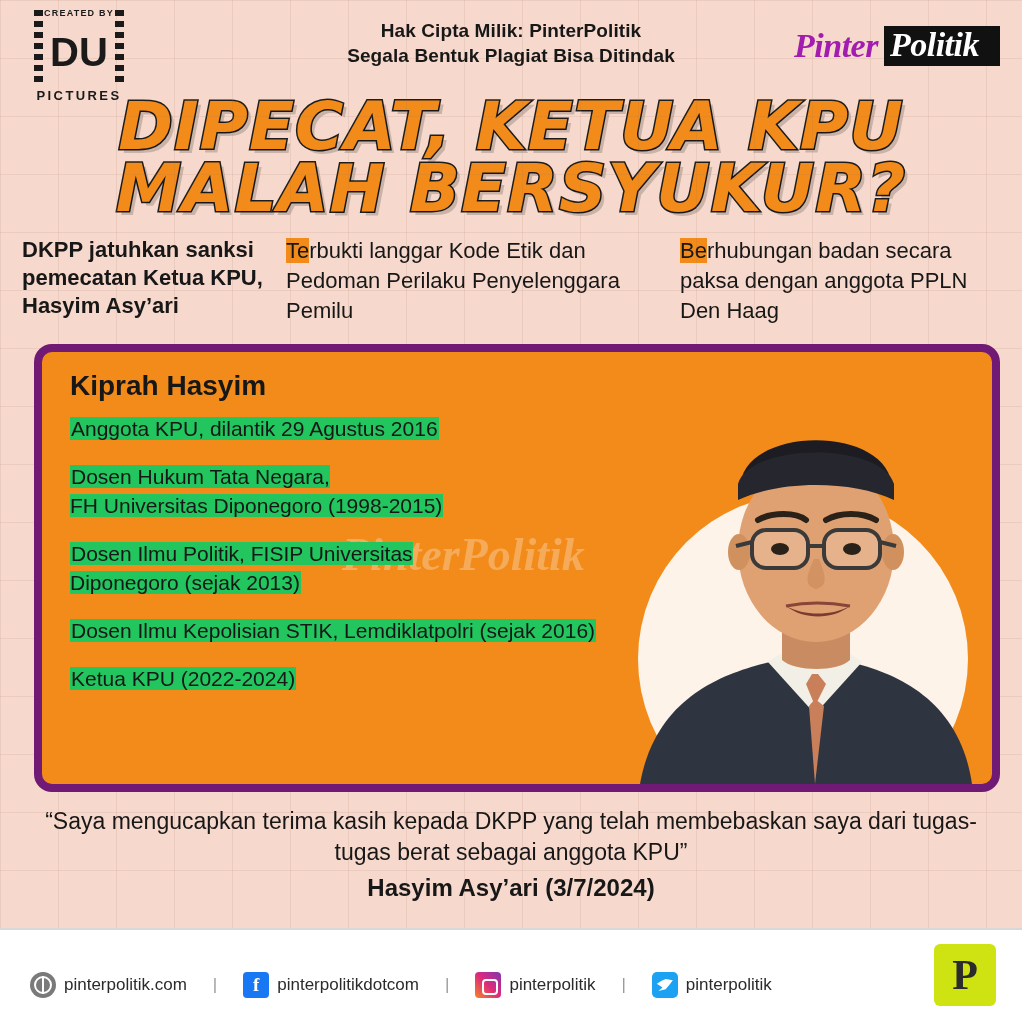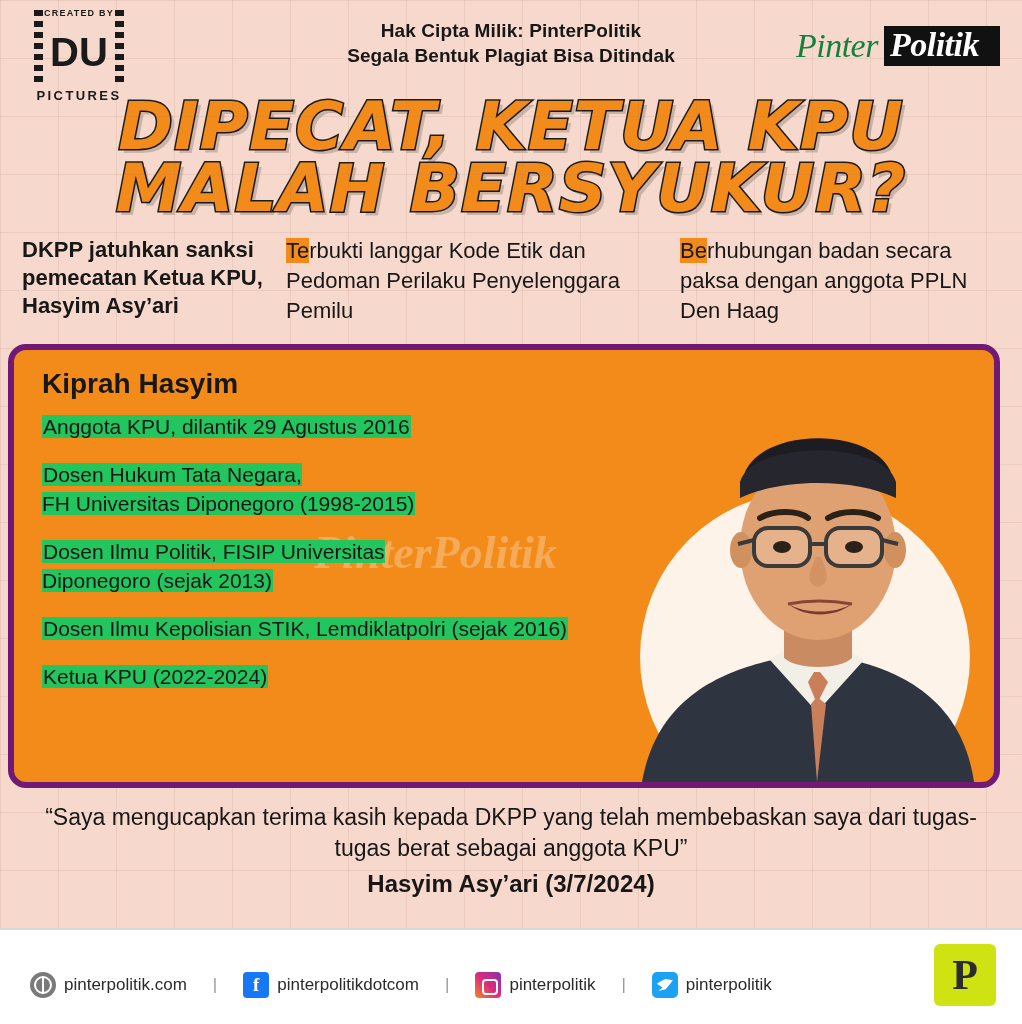--- a/index.html
+++ b/index.html
@@ -46,21 +46,21 @@
     position:absolute;left:0;right:0;top:18px;text-align:center;
     font-size:19px;font-weight:bold;color:#171717;line-height:25px;
     letter-spacing:.1px;
   }
   .brand{
     position:absolute;right:22px;top:26px;
     display:flex;align-items:center;gap:0px;
   }
   .brand .p1{
     font-family:"Liberation Serif",serif;
-    font-size:34px;font-weight:normal;font-style:italic;color:#15803d;letter-spacing:-.5px;
+    font-size:34px;font-weight:bold;font-style:italic;color:#a21caf;letter-spacing:-.5px;
   }
   .brand .p2{
     background:#111;color:#fff;font-family:"Liberation Serif",serif;
     font-size:34px;font-weight:bold;font-style:italic;
     padding:0 21px 2px 6px;margin-left:6px;letter-spacing:-.5px;
   }
 
   
   .title-block{margin-top:2px;padding:0 22px;}
   .title-line{
@@ -85,23 +85,23 @@
   }
   .sub-left{
     width:242px;font-size:22px;font-weight:bold;line-height:28px;color:#171717;
   }
   .sub-mid{width:372px;font-size:22px;line-height:30px;color:#171717;}
   .sub-right{flex:1;font-size:22px;line-height:30px;color:#171717;}
   .hl{background:#f28b19;}
 
   
   .card{
-    margin:18px 22px 0 8px;
+    margin:18px 22px 0 34px;
     background:#f28b19;
-    border:6px solid #701a75;
+    border:8px solid #701a75;
     border-radius:18px;
     position:relative;
     height:432px;
     overflow:hidden;
   }
   .card-title{
     position:absolute;left:28px;top:18px;
     font-size:28px;font-weight:bold;color:#171717;
   }
   .card-list{position:absolute;left:28px;top:62px;width:700px;}

